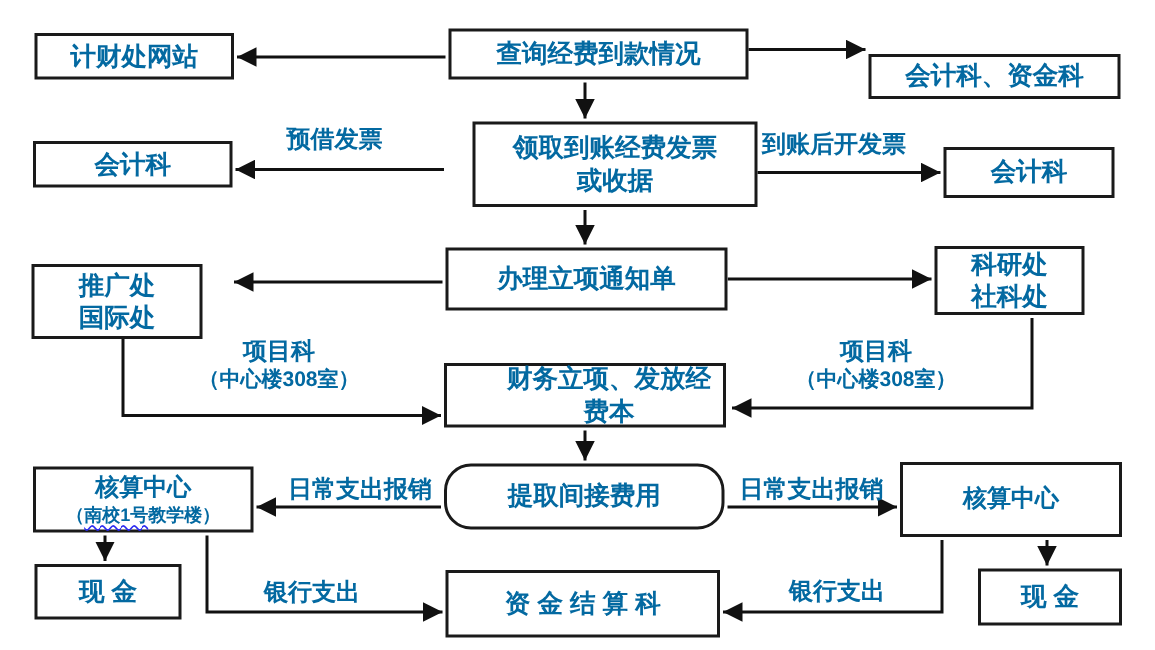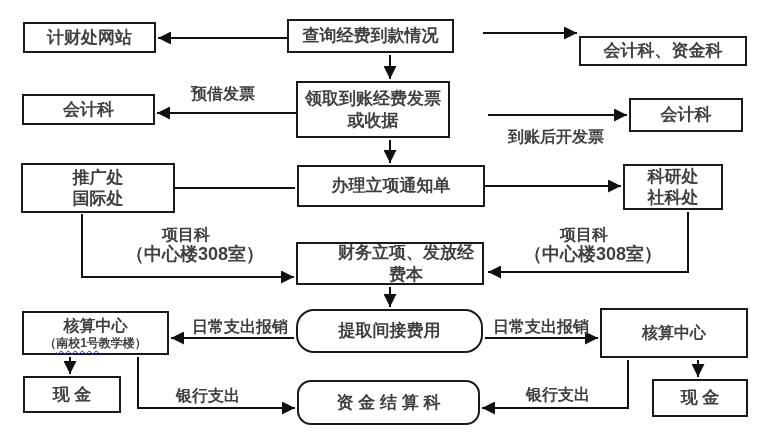--- a/index.html
+++ b/index.html
@@ -1,38 +1,38 @@
 <!DOCTYPE html>
 <html><head>
 <meta charset="utf-8">
 <style>
   html,body { margin:0; padding:0; background:#ffffff; }
   .canvas {
     position:relative; width:770px; height:433px; background:#ffffff;
-    font-family:"Liberation Sans","DejaVu Sans",sans-serif; color:#404040;
+    font-family:"Liberation Sans","DejaVu Sans",sans-serif; color:#0369a1;
     overflow:hidden;
   }
   .arrows { position:absolute; left:0; top:0; width:770px; height:433px; }
   .node {
     position:absolute; box-sizing:border-box; border:2px solid #1a1a1a;
     background:#fff; display:flex; flex-direction:column; align-items:center;
     justify-content:center; text-align:center; font-weight:bold;
     font-size:17px; line-height:1.25; z-index:2;
   }
   .node .sub { font-size:12px; }
   .wavy {
     text-decoration-line: underline; text-decoration-style: wavy;
     text-decoration-color:#2a2af0; text-decoration-thickness:1px;
     text-underline-offset:3px;
   }
   .edge-label {
     position:absolute; font-weight:bold; font-size:16px; text-align:center;
     white-space:nowrap; z-index:3; background:transparent; line-height:1.15;
   }
-  .edge-label .sub { font-size:18px; }
+  .edge-label .sub { font-size:14px; }
 </style>
 </head>
 <body>
 
 <div class="canvas">
 
   <svg class="arrows" viewBox="0 0 770 433" xmlns="http://www.w3.org/2000/svg">
     <defs>
       <marker id="ah" viewBox="0 0 10 10" refX="10" refY="5" markerWidth="6.5" markerHeight="6.5" orient="auto-start-reverse">
         <path d="M0,0 L10,5 L0,10 z" fill="#111"></path>
@@ -55,39 +55,39 @@
       <path d="M70,357 L70,374" marker-end="url(#ah)"></path>
       <path d="M698,360 L698,377" marker-end="url(#ah)"></path>
       <path d="M138,357 L138,408 L295,408" marker-end="url(#ah)"></path>
       <path d="M628,360 L628,408 L482,408" marker-end="url(#ah)"></path>
     </g>
   </svg>
 
   <div class="node" style="left:23px; top:22px; width:133px; height:31px;">
     <span>计财处网站</span>
   </div>
-  <div class="node" style="left:287px; top:19px; width:167px; height:34px;">
+  <div class="node" style="left:299px; top:19px; width:200px; height:34px;">
     <span>查询经费到款情况</span>
   </div>
   <div class="node" style="left:579px; top:36px; width:168px; height:30px;">
     <span>会计科、资金科</span>
   </div>
 
   <div class="node" style="left:22px; top:94px; width:133px; height:31px;">
     <span>会计科</span>
   </div>
-  <div class="node" style="left:296px; top:81px; width:154px; height:57px;">
+  <div class="node" style="left:315px; top:81px; width:190px; height:57px;">
     <span>领取到账经费发票</span>
     <span>或收据</span>
   </div>
   <div class="node" style="left:629px; top:98px; width:114px; height:34px;">
     <span>会计科</span>
   </div>
 
-  <div class="node" style="left:21px; top:163px; width:154px; height:50px;">
+  <div class="node" style="left:21px; top:176px; width:114px; height:50px;">
     <span>推广处</span>
     <span>国际处</span>
   </div>
   <div class="node" style="left:297px; top:165px; width:188px; height:42px;text-align:right;">
     <span>办理立项通知单</span>
   </div>
   <div class="node" style="left:623px; top:164px; width:100px; height:46px;">
     <span>科研处</span>
     <span>社科处</span>
   </div>
@@ -103,29 +103,29 @@
   <div class="node" style="left:296px; top:309px; width:187px; height:44px;border-radius:18px;">
     <span>提取间接费用</span>
   </div>
   <div class="node" style="left:600px; top:308px; width:148px; height:50px; font-size:16px;">
     <span>核算中心</span>
   </div>
 
   <div class="node" style="left:23px; top:376px; width:98px; height:37px;">
     <span>现 金</span>
   </div>
-  <div class="node" style="left:297px; top:380px; width:183px; height:45px;border-radius:14px;">
+  <div class="node" style="left:297px; top:380px; width:183px; height:45px;">
     <span>资 金 结 算 科</span>
   </div>
   <div class="node" style="left:652px; top:379px; width:96px; height:38px;">
     <span>现 金</span>
   </div>
 
   <div class="edge-label" style="left:188px; top:85px; width:70px;">预借发票</div>
-  <div class="edge-label" style="left:503px; top:88px; width:106px;margin-top:40px;">到账后开发票</div>
+  <div class="edge-label" style="left:503px; top:88px; width:106px;">到账后开发票</div>
 
   <div class="edge-label" style="left:126px; top:226px; width:120px;">
     <div>项目科</div>
     <div class="sub">（中心楼308室）</div>
   </div>
   <div class="edge-label" style="left:524px; top:226px; width:120px;">
     <div>项目科</div>
     <div class="sub">（中心楼308室）</div>
   </div>
 

